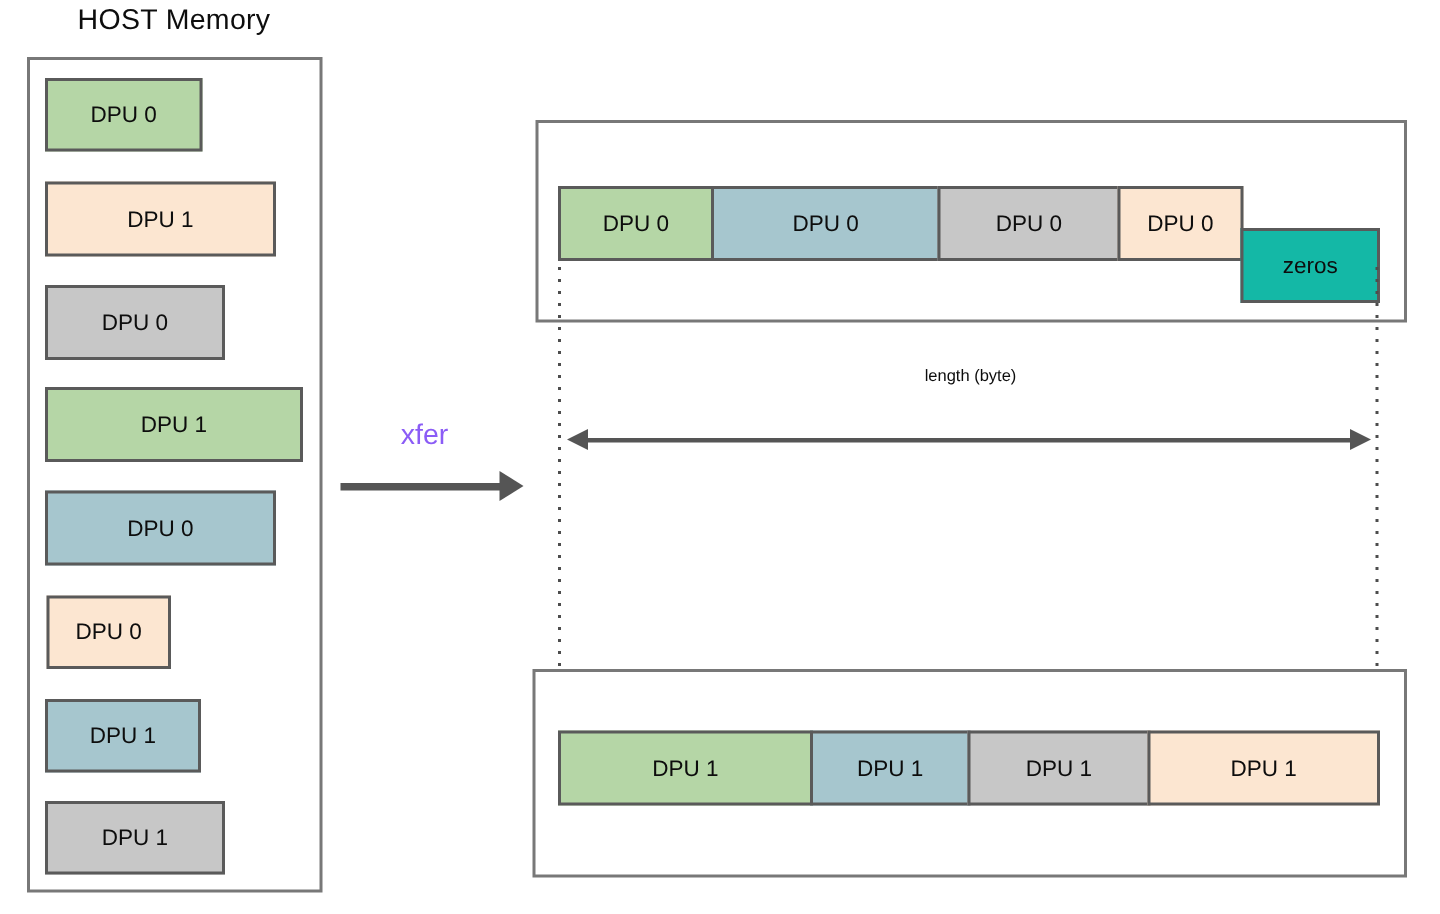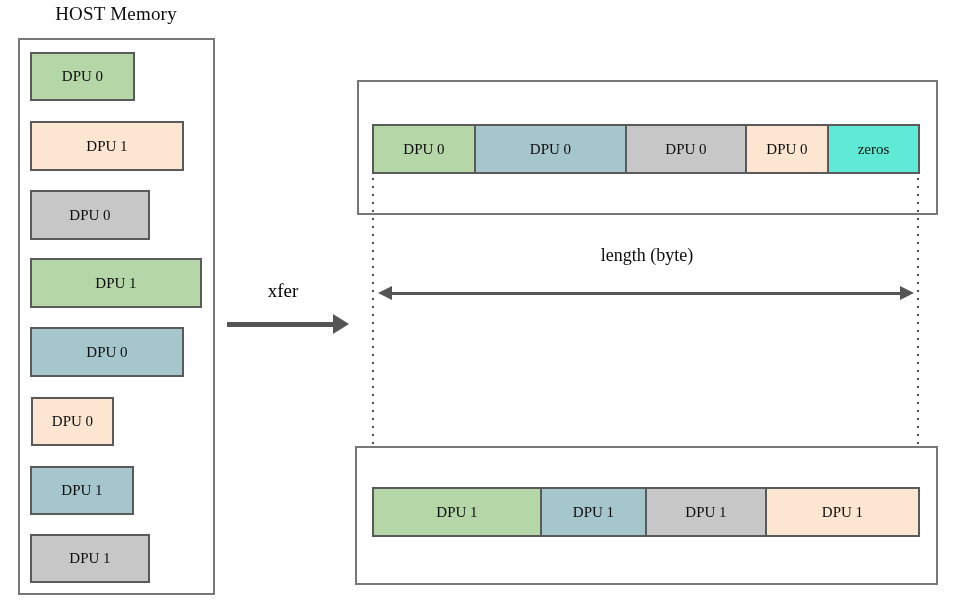--- a/index.html
+++ b/index.html
@@ -1,18 +1,18 @@
 <!DOCTYPE html>
 <html><head>
 <meta charset="utf-8">
 <style>
   html,body { margin:0; padding:0; background:#ffffff; }
   .canvas {
     position:relative; width:960px; height:609px; background:#ffffff;
-    font-family:Liberation Serif, serif; color:#111; overflow:hidden;
+    font-family:Liberation Sans, sans-serif; color:#111; overflow:hidden;
   }
   .title {
     position:absolute; font-size:19px; letter-spacing:0.2px;
     text-align:center; white-space:pre; color:#0d0d0d;
   }
   .host-title { left:18px; top:3px; width:196px; }
   .dpu0-title { left:357px; top:27px; width:548px; }
   .dpu1-title { left:357px; top:398px; width:548px; }
   .outer {
     position:absolute; border:2px solid #787878; background:#ffffff;
@@ -36,30 +36,30 @@
   }
   .seg:first-child { margin-left:0; }
   .dotline {
     position:absolute; width:2px;
     background:repeating-linear-gradient(to bottom, #4d4d4d 0 2px, transparent 2px 8px);
   }
   .dotline-left  { left:372px; top:178px; height:305px; }
   .dotline-right { left:917px; top:178px; height:305px; }
   .xfer-label {
     position:absolute; left:239px; top:280px; width:88px;
-    text-align:center; font-size:19px; color:#000000;
+    text-align:center; font-size:19px; color:#8b5cf6;
   }
   .xfer-line { position:absolute; left:227px; top:322px; width:108px; height:5px; background:#555555; }
   .xfer-head {
     position:absolute; left:333px; top:314px; width:0; height:0;
     border-left:16px solid #555555; border-top:10px solid transparent; border-bottom:10px solid transparent;
   }
   .len-label {
     position:absolute; left:373px; top:245px; width:548px;
-    text-align:center; font-size:18px; color:#0d0d0d;
+    text-align:center; font-size:11px; color:#0d0d0d;
   }
   .len-line { position:absolute; left:389px; top:292px; width:514px; height:3px; background:#555555; }
   .len-head-l {
     position:absolute; left:378px; top:286px; width:0; height:0;
     border-right:14px solid #555555; border-top:7px solid transparent; border-bottom:7px solid transparent;
   }
   .len-head-r {
     position:absolute; left:900px; top:286px; width:0; height:0;
     border-left:14px solid #555555; border-top:7px solid transparent; border-bottom:7px solid transparent;
   }
@@ -86,21 +86,21 @@
     <div class="xfer-line"></div>
     <div class="xfer-head"></div>
   </div>
 
   <div class="outer dpu0-box"></div>
   <div class="row dpu0-row">
     <div class="seg" style="width: 104px; background: rgb(181, 214, 166);">DPU 0</div>
     <div class="seg" style="width: 153px; background: rgb(166, 198, 206);">DPU 0</div>
     <div class="seg" style="width: 122px; background: rgb(199, 199, 199);">DPU 0</div>
     <div class="seg" style="width: 84px; background: rgb(252, 230, 209);">DPU 0</div>
-    <div class="seg" style="width: 93px; background: #5eead4;">zeros</div>
+    <div class="seg" style="width: 93px; background: #14b8a6; margin-top: 28px;">zeros</div>
   </div>
 
   <div class="dotline dotline-left"></div>
   <div class="dotline dotline-right"></div>
 
   <div class="len-label">length (byte)</div>
   <div>
     <div class="len-line"></div>
     <div class="len-head-l"></div>
     <div class="len-head-r"></div>

